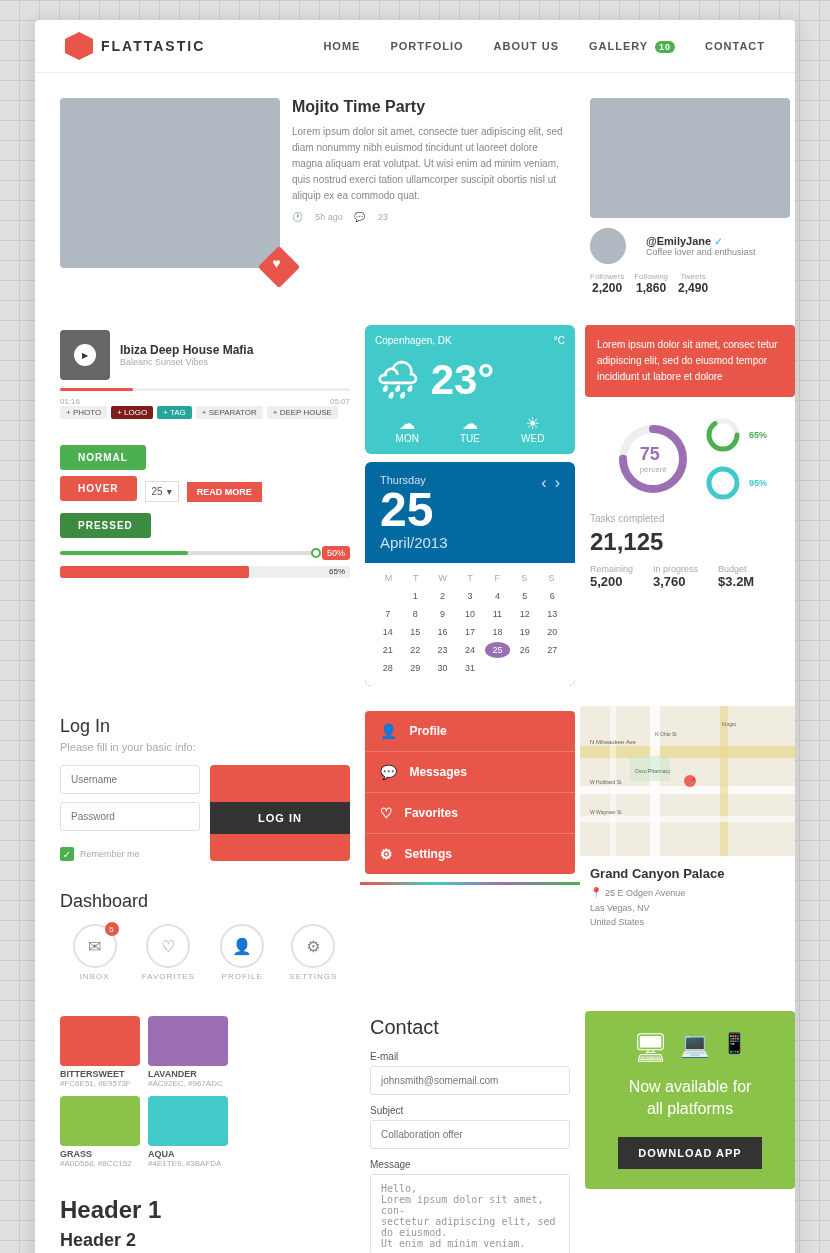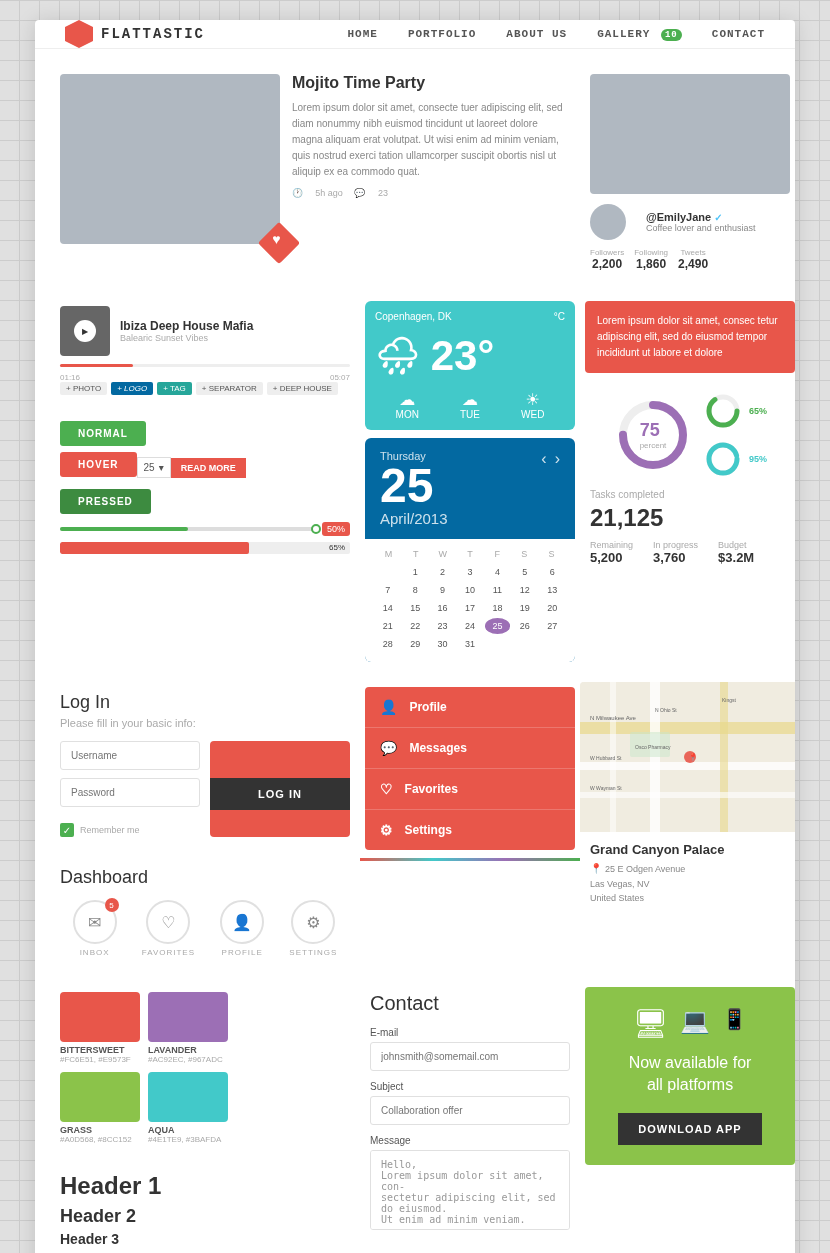--- a/index.html
+++ b/index.html
@@ -20,23 +20,22 @@
       background: white;
       border-radius: 4px;
       overflow: hidden;
       box-shadow: 0 2px 20px rgba(0,0,0,0.15);
     }
 
     
     .nav {
       display: flex;
       align-items: center;
-      padding: 0 30px;
+      padding: 12px 30px;
       border-bottom: 1px solid #eee;
-      font-family: Liberation Mono, monospace;
     }
     .logo {
       display: flex;
       align-items: center;
       gap: 8px;
       margin-right: auto;
     }
     .logo-icon {
       width: 28px; height: 28px;
       background: #e8564a;
@@ -147,27 +146,27 @@
     .audio-progress { height: 3px; background: #eee; border-radius: 2px; margin: 6px 0; position: relative; }
     .audio-progress-fill { height: 100%; background: #e8564a; border-radius: 2px; width: 25%; }
     .audio-times { display: flex; justify-content: space-between; font-size: 8px; color: #aaa; }
 
     
     .buttons-section { margin-top: 10px; }
     .btn-normal { background: #4caf50; color: white; border: none; padding: 7px 18px; font-size: 10px; font-weight: 700; letter-spacing: 1px; border-radius: 3px; cursor: pointer; margin-bottom: 6px; display: block; }
     .btn-hover { background: #e8564a; color: white; border: none; padding: 7px 18px; font-size: 10px; font-weight: 700; letter-spacing: 1px; border-radius: 3px; cursor: pointer; margin-bottom: 6px; }
     .btn-pressed { background: #3d8b40; color: white; border: none; padding: 7px 18px; font-size: 10px; font-weight: 700; letter-spacing: 1px; border-radius: 3px; cursor: pointer; }
 
-    .btn-row { display: flex; align-items: center; margin-bottom: 6px; }
+    .btn-row { display: flex; align-items: center; gap: 8px; margin-bottom: 6px; }
     .select-box { border: 1px solid #ddd; padding: 4px 6px; font-size: 10px; color: #555; display: flex; align-items: center; gap: 4px; }
     .read-more-btn { background: #e8564a; color: white; border: none; padding: 5px 10px; font-size: 9px; font-weight: 700; cursor: pointer; }
 
     .tags { display: flex; gap: 4px; flex-wrap: wrap; margin-bottom: 6px; }
     .tag { font-size: 8px; padding: 2px 6px; border-radius: 2px; background: #eee; color: #555; }
-    .tag.green { background: #0369a1; color: white; font-style: italic; }
+    .tag.green { background: #7f1d1d; color: white; }
     .tag.teal { background: #26a69a; color: white; }
 
     .progress-bar-65 { background: #eee; height: 12px; border-radius: 2px; margin: 4px 0; position: relative; overflow: hidden; }
     .progress-fill-65 { background: #e8564a; height: 100%; width: 65%; border-radius: 2px; }
     .progress-fill-65-label { position: absolute; right: 5px; top: 1px; font-size: 8px; color: #333; }
 
     .slider-row { display: flex; align-items: center; gap: 6px; }
     .slider-track { flex: 1; height: 4px; background: #ddd; border-radius: 2px; position: relative; }
     .slider-fill { width: 50%; height: 100%; background: #4caf50; border-radius: 2px; }
     .slider-thumb { width: 10px; height: 10px; background: white; border: 2px solid #4caf50; border-radius: 50%; position: absolute; right: -5px; top: -3px; }

